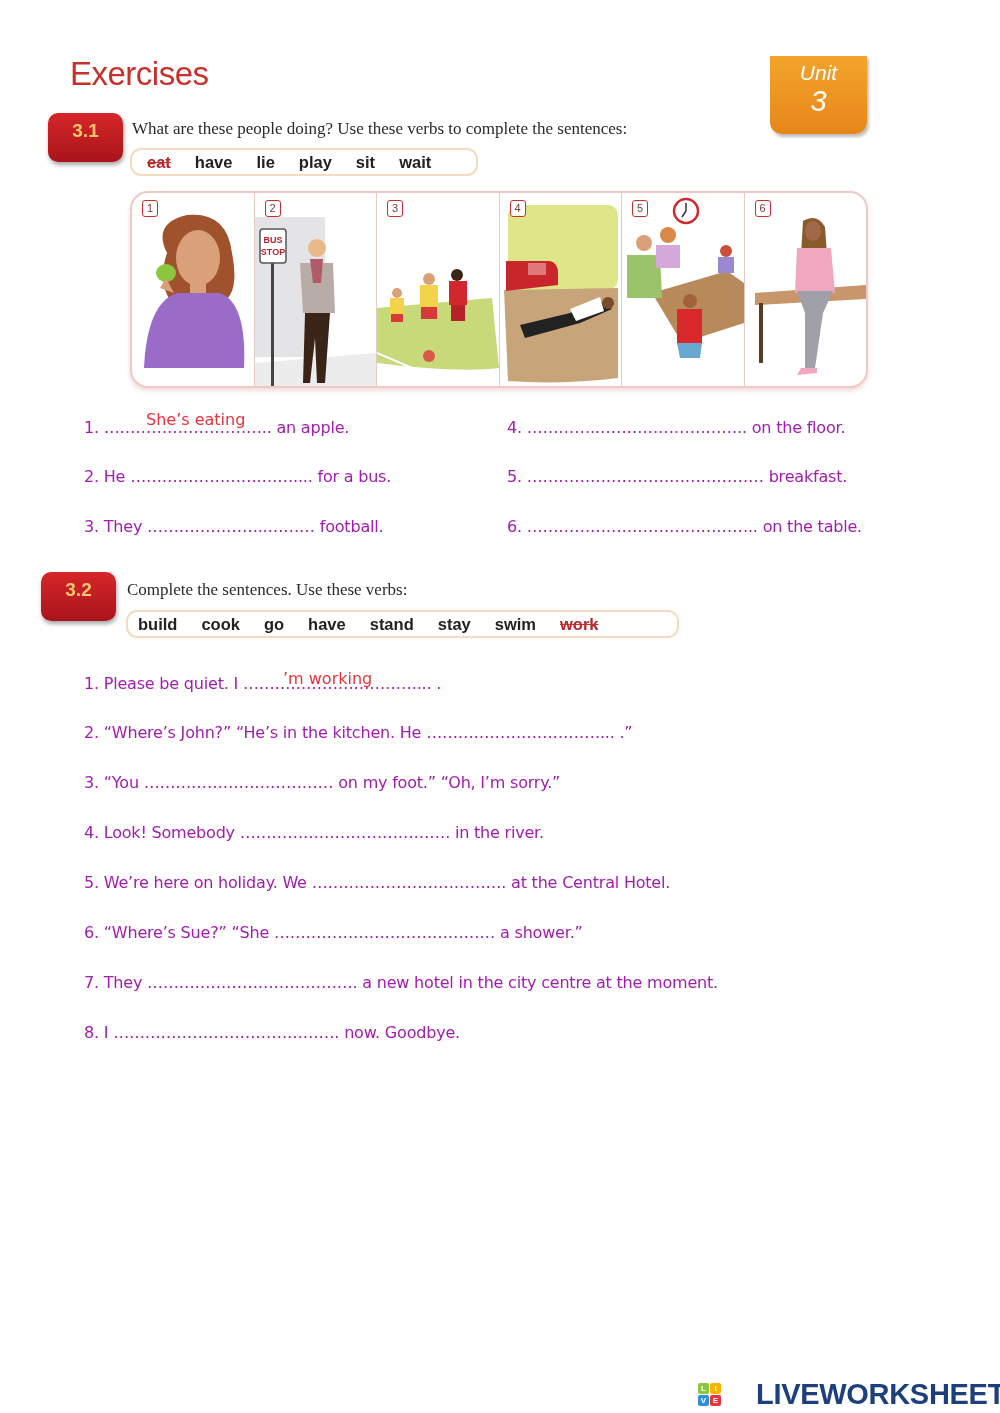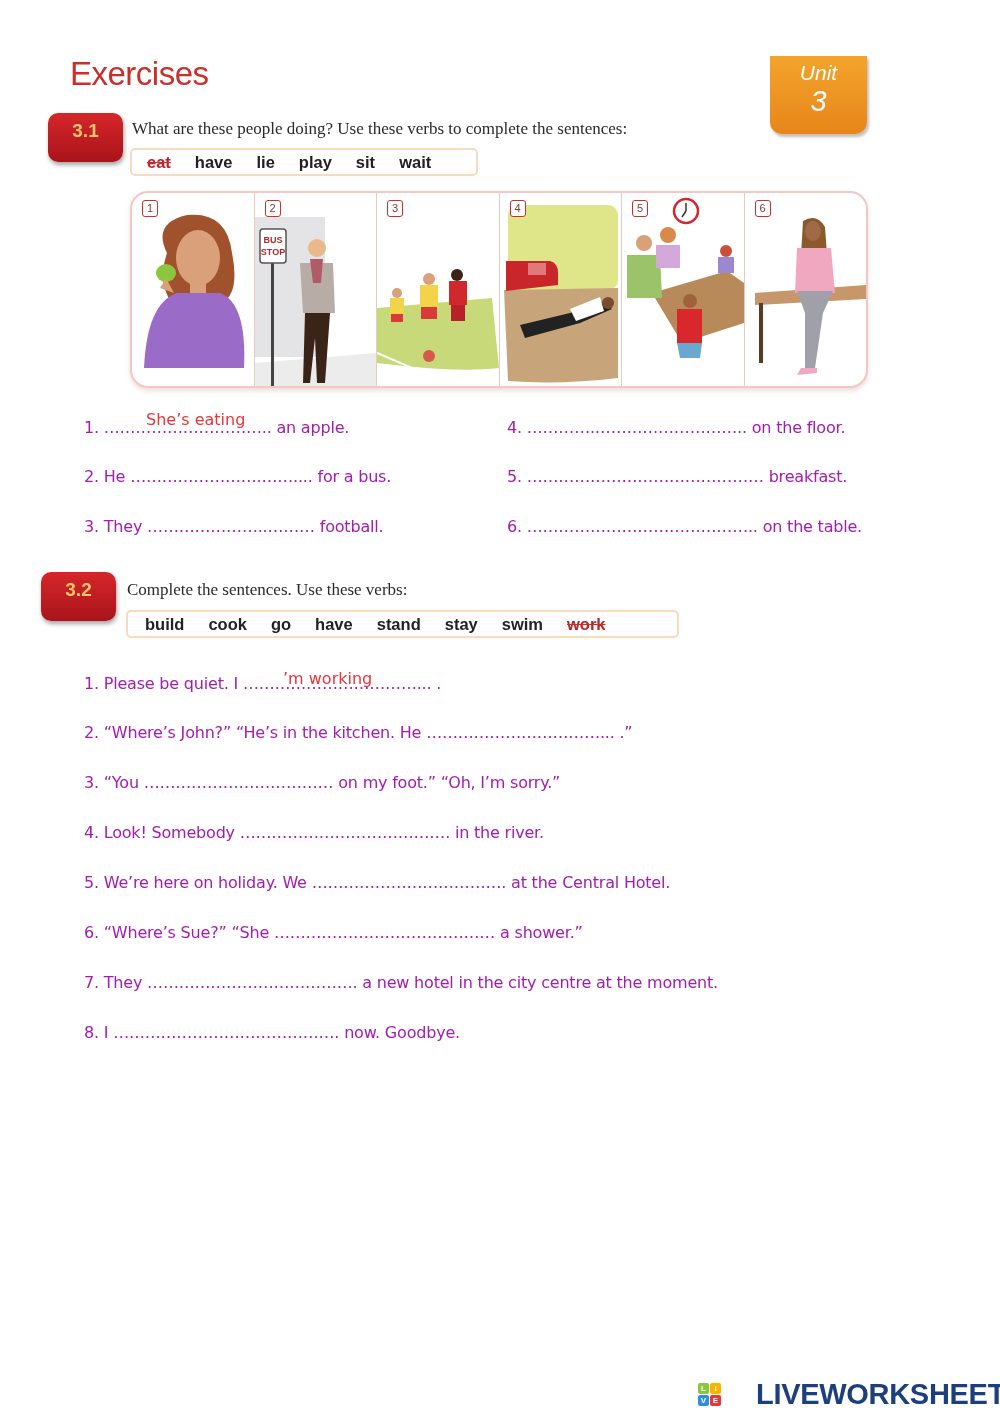--- a/index.html
+++ b/index.html
@@ -8,21 +8,21 @@
   .abs { position:absolute; }
   .title { left:70px; top:55px; font-family:"Liberation Sans", sans-serif; font-size:33px; color:#c8302c; letter-spacing:-0.5px; font-weight:normal; }
   .unit-tab { left:770px; top:56px; width:97px; height:78px; background:linear-gradient(#f3a42c,#e7861a);
               border-radius:0 0 12px 12px; box-shadow:2px 3px 3px rgba(0,0,0,0.25); color:#fff; text-align:center;font-style:italic; }
   .unit-tab .u1 { font-family:"Liberation Sans", sans-serif; font-size:21px; margin-top:5px; line-height:24px; }
   .unit-tab .u2 { font-family:"Liberation Sans", sans-serif; font-size:29px; line-height:32px; }
   .badge { width:75px; height:49px; border-radius:10px; background:linear-gradient(#d6262a,#a8141a);
            box-shadow:1px 3px 4px rgba(0,0,0,0.35); color:#f7c56b; font-family:"Liberation Sans", sans-serif;
            font-weight:bold; font-size:19px; line-height:36px; text-align:center; }
   .instr { font-family:"Liberation Serif", serif; font-size:17px; color:#2a2a2a; }
-  .verbbox { border:2px solid #f5dcc0; border-radius:5px; height:28px; display:flex; align-items:center;
+  .verbbox { border:2px solid #f5dcc0; border-radius:11px; height:28px; display:flex; align-items:center;
              font-family:"Liberation Sans", sans-serif; font-weight:bold; font-size:16.5px; color:#222; box-sizing:border-box; }
   .verbbox span { margin-right:24px; }
   .verbbox span.struck { color:#b3262a; text-decoration:line-through; text-decoration-color:#c8302c; }
   .pics { left:130px; top:191px; width:738px; height:197px; border:2px solid #f0c9c6; border-radius:18px;
           box-shadow:0 3px 4px rgba(200,120,110,0.25); overflow:hidden; display:flex; box-sizing:border-box; background:#fff; }
   .panel { position:relative; flex:1; border-right:1px solid #e8c9c4; overflow:hidden; }
   .panel:last-child { border-right:none; }
   .pnum { position:absolute; left:10px; top:7px; width:14px; height:15px; border:1.5px solid #c8302c; border-radius:3px;
           font-family:"Liberation Sans", sans-serif; font-size:11px; line-height:15px; text-align:center; color:#7a3a3a; background:#fff; z-index:3; }
   .sent { font-family:"DejaVu Sans", sans-serif; font-size:16px; color:#a21caf; white-space:nowrap; letter-spacing:-0.2px; }
@@ -163,21 +163,21 @@
 </div>
 <div class="abs sent" style="left:507px;top:467px;">
   <span>5. </span><span>………………………………………</span><span> breakfast.</span>
 </div>
 <div class="abs sent" style="left:507px;top:517px;">
   <span>6. </span><span>……………………………………..</span><span> on the table.</span>
 </div>
 
 <div class="abs badge" style="left:41px;top:572px;">3.2</div>
 <div class="abs instr" style="left:127px;top:580px;">Complete the sentences.  Use these verbs:</div>
-<div class="abs verbbox" style="left:126px;top:610px;width:553px;padding-left:17px;">
+<div class="abs verbbox" style="left:126px;top:610px;width:553px;padding-left:10px;">
   <span>build</span>
   <span>cook</span>
   <span>go</span>
   <span>have</span>
   <span>stand</span>
   <span>stay</span>
   <span>swim</span>
   <span class="struck">work</span>
 </div>
 

